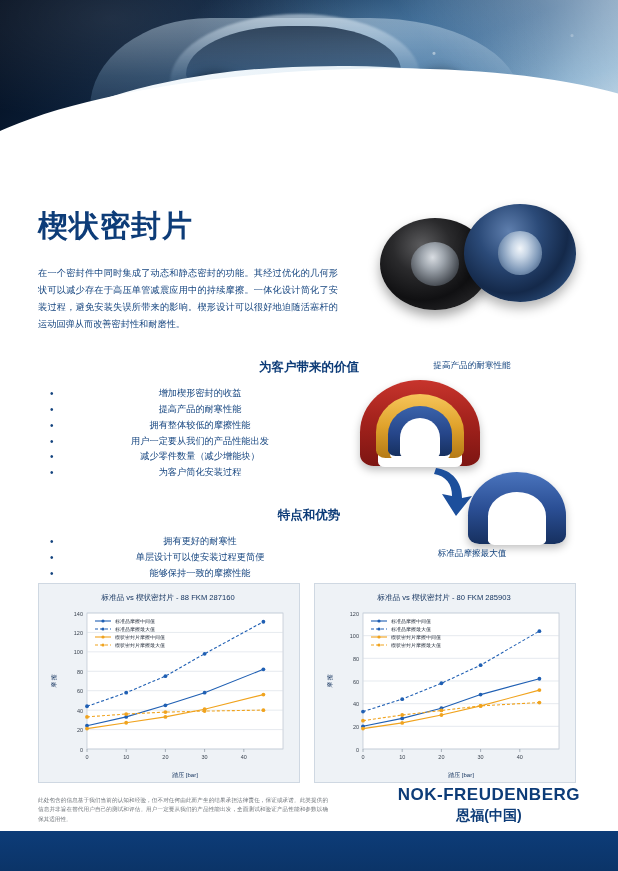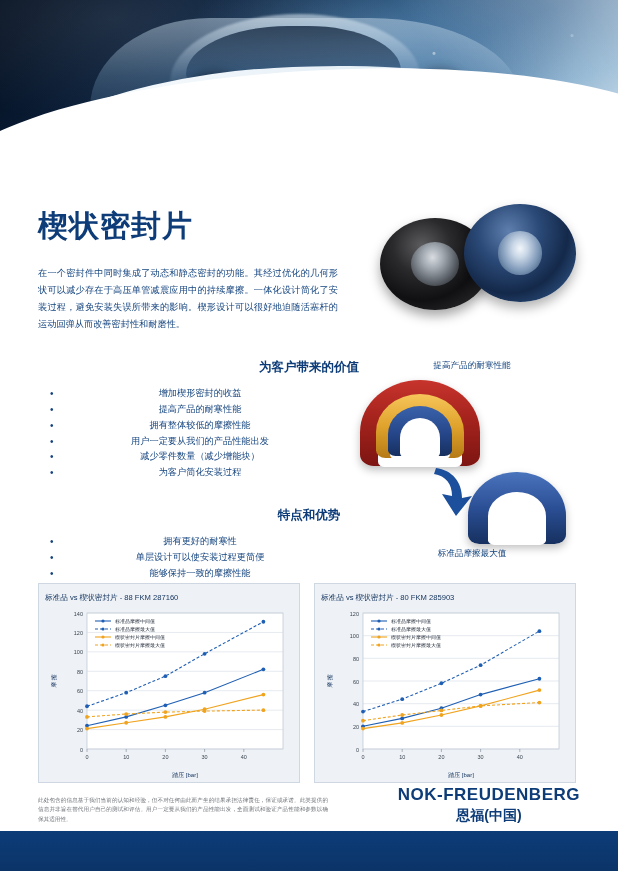--- a/index.html
+++ b/index.html
@@ -182,21 +182,21 @@
   }
   .arrow { position:absolute; left: 74px; top: 104px; width: 56px; height: 56px; }
 
   
   .charts { position:absolute; left: 38px; top: 583px; display:flex; gap: 14px; }
   .chart-card {
     width: 262px; height: 200px;
     background: #eef2f6; border: 1px solid #cfd8e2;
     padding: 6px 8px 6px 6px;
   }
-  .chart-title { font-size: 7.6px; color: #10305c; text-align:left; margin: 3px 0 2px 0; }
+  .chart-title { font-size: 7.6px; color: #10305c; text-align:center; margin: 3px 0 2px 0; }
   .chart-svg { display:block; }
 
   
   .footer { position:absolute; left:0; bottom:0; width:100%; }
   .disclaimer {
     position:absolute; left: 38px; bottom: 46px; width: 290px;
     font-size: 5.6px; line-height: 1.75; color: #6d7277; text-align: justify;
   }
   .footer-bar {
     position:absolute; left:0; bottom:0; width:100%; height: 40px;

